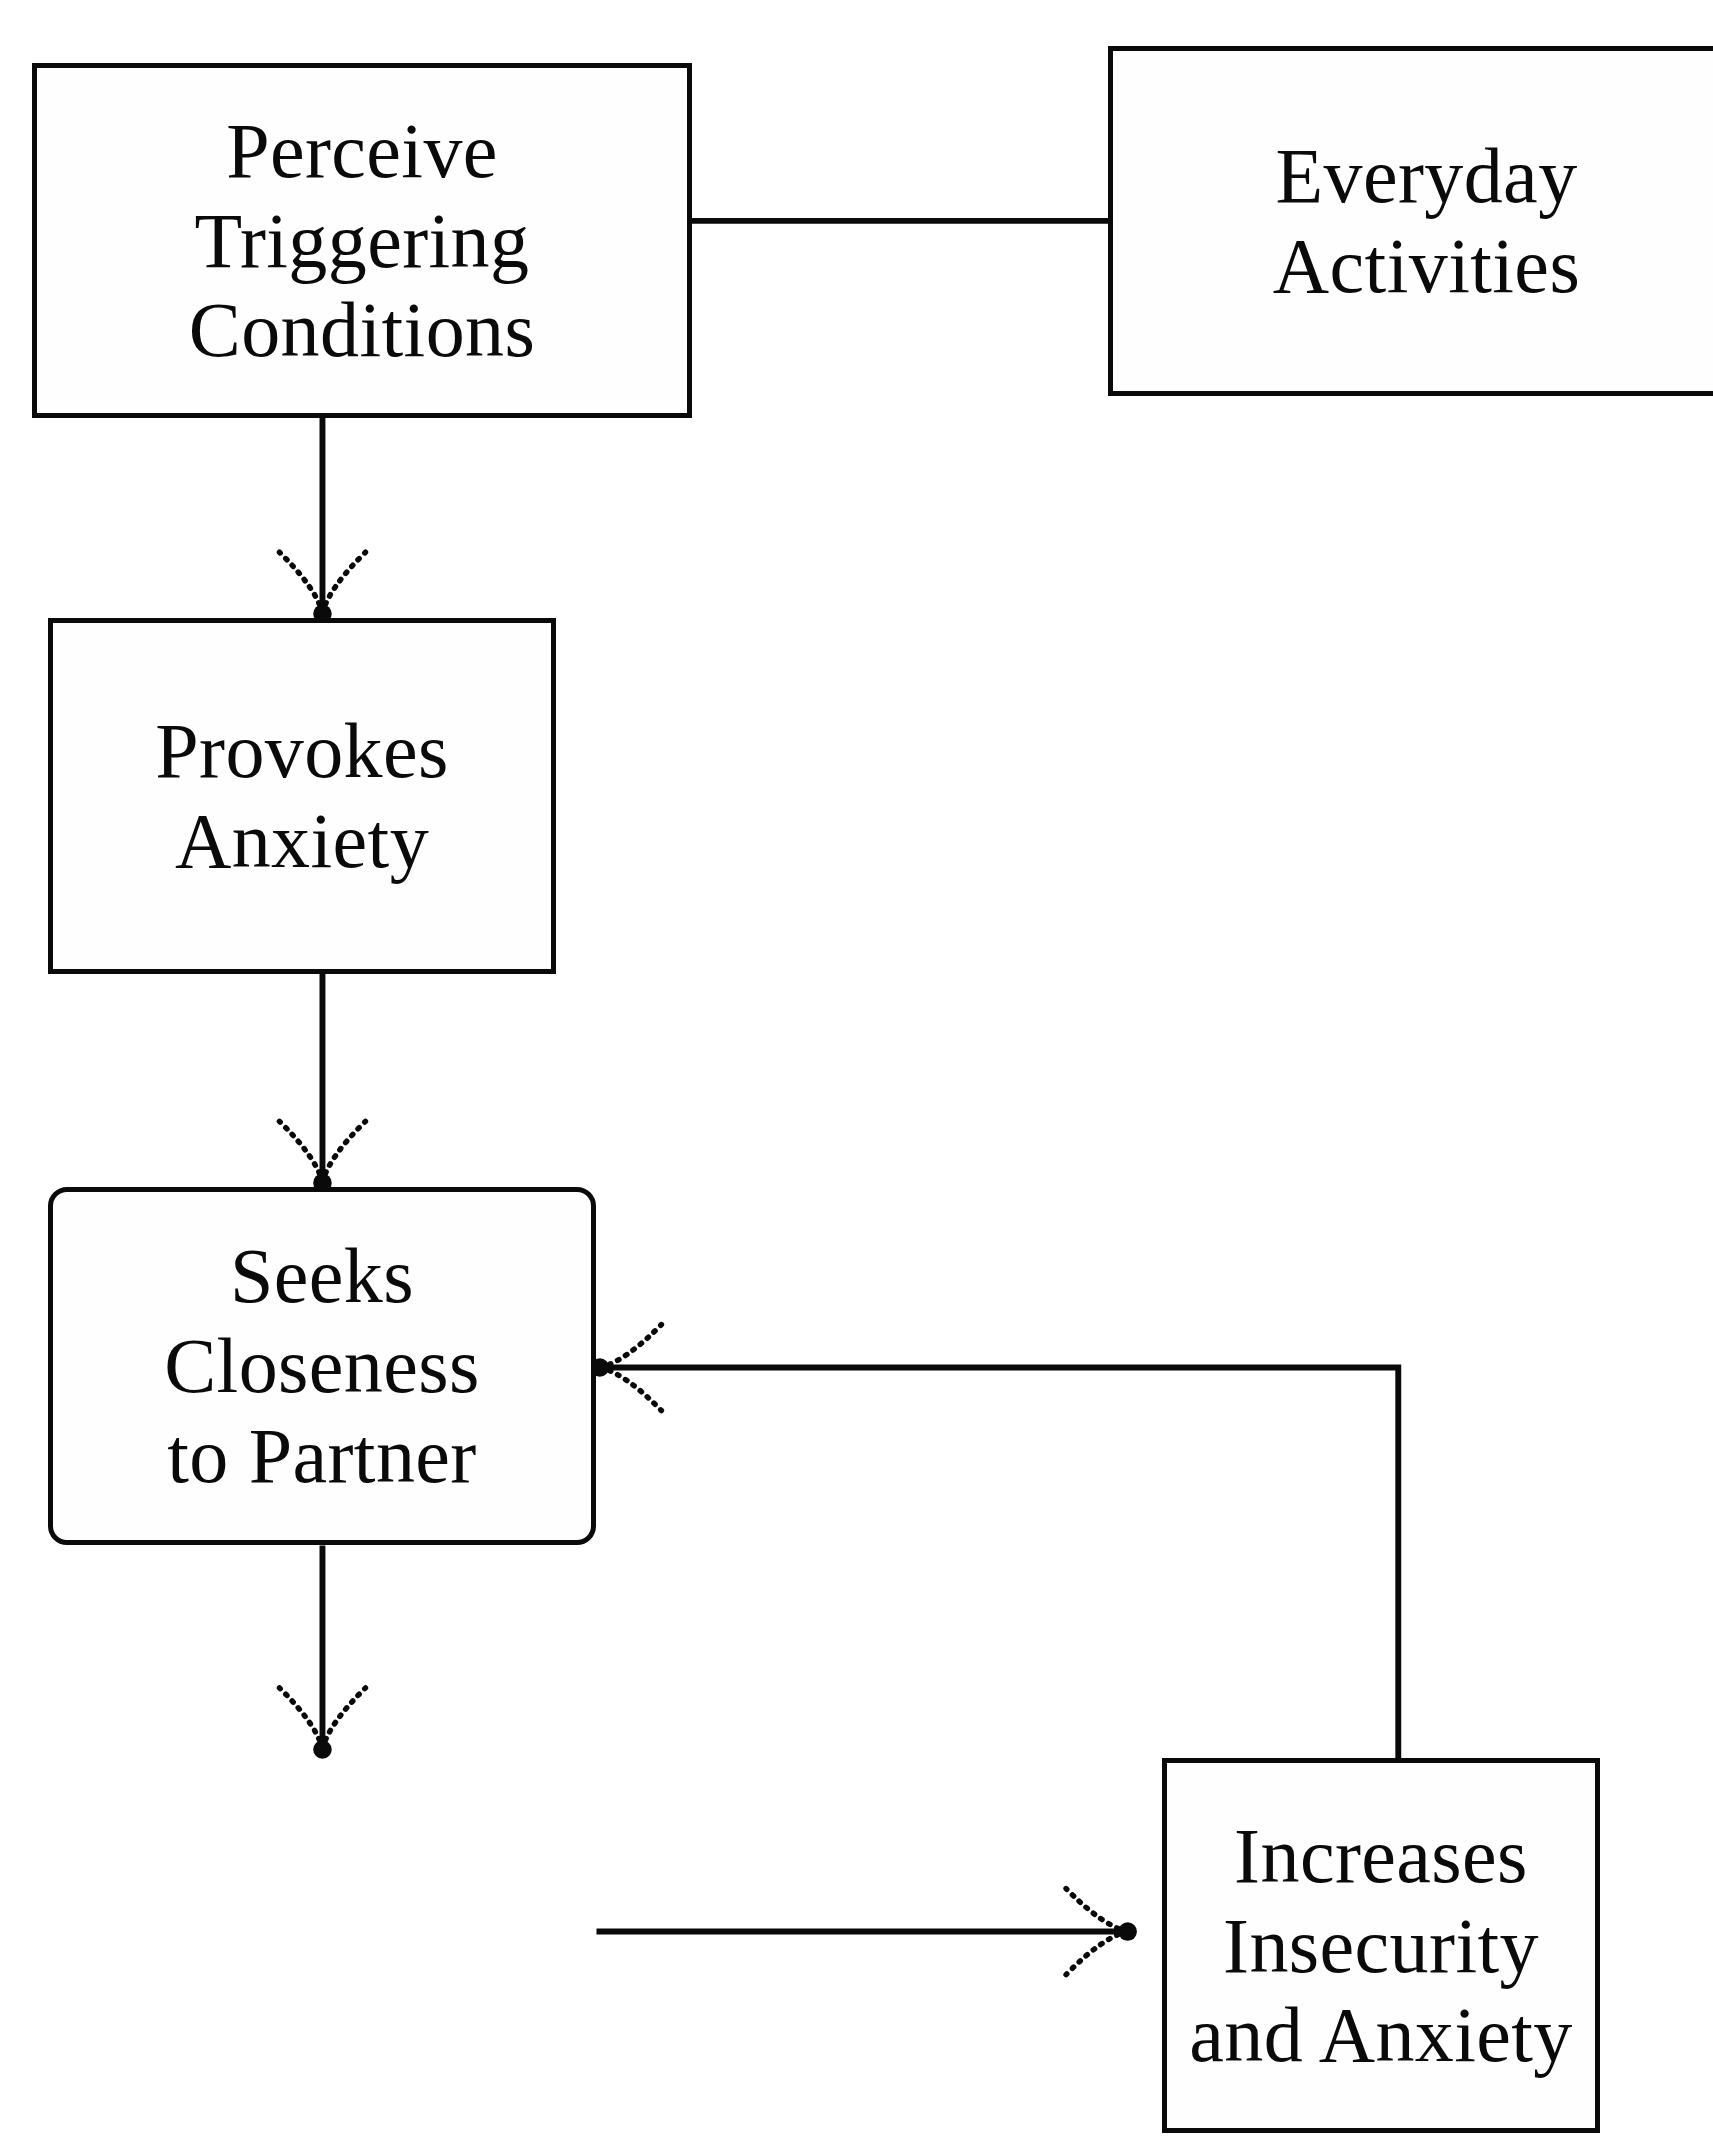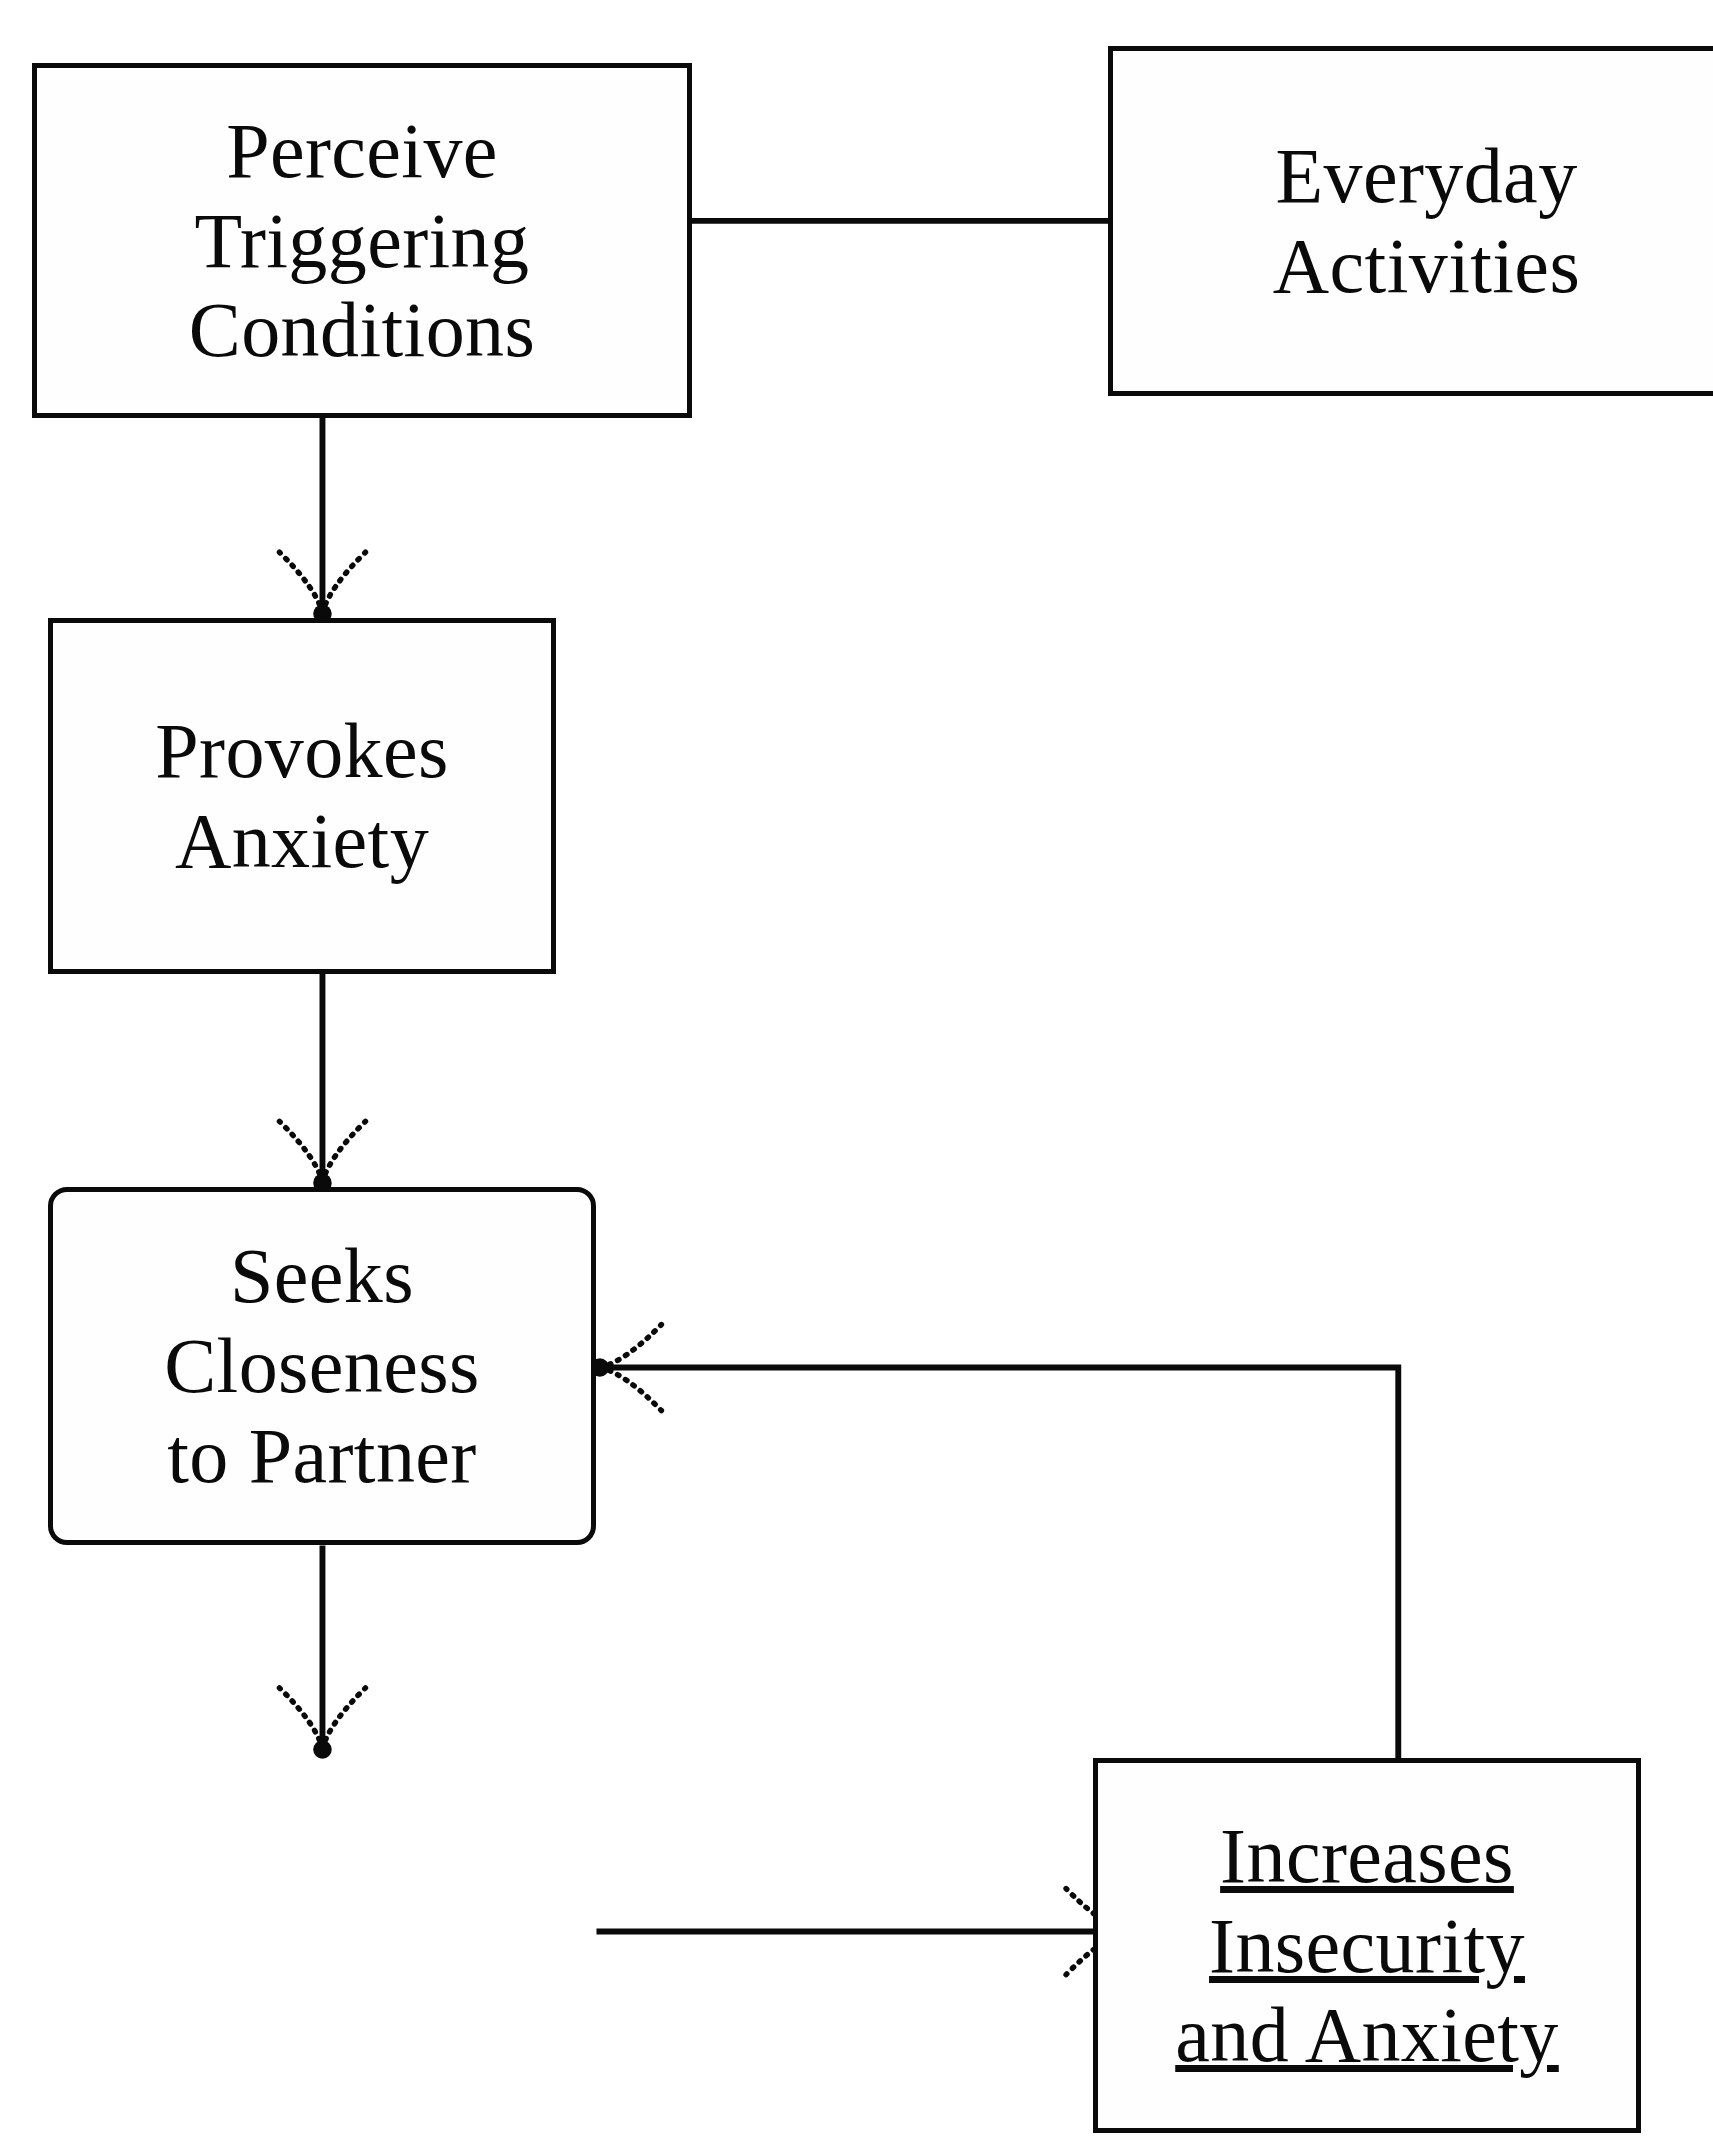--- a/index.html
+++ b/index.html
@@ -37,21 +37,21 @@
     line-height: 1.15;
     color: #0a0a0a;
     letter-spacing: 0.4px;
   }
   
   #node-a { left: 32px;   top: 41px;   width: 660px; height: 355px; margin-top: 22px; }
   #node-b { left: 1108px; top: 46px;   width: 637px; height: 350px; }
   #node-c { left: 48px;   top: 618px;  width: 508px; height: 356px; }
   #node-d { left: 48px;   top: 1187px; width: 548px; height: 358px; border-radius: 19px; }
   #node-e { left: 48px;   top: 1754px; width: 548px; height: 379px; }
-  #node-f { left: 1093px; top: 1758px; width: 548px; height: 375px; text-decoration: underline; }
+  #node-f { left: 1162px; top: 1758px; width: 438px; height: 375px; }
 
   .wire {
     stroke: #0a0a0a;
     stroke-width: 7;
     fill: none;
   }
   .arrow-arm {
     stroke: #0a0a0a;
     stroke-width: 6.5;
     fill: none;

